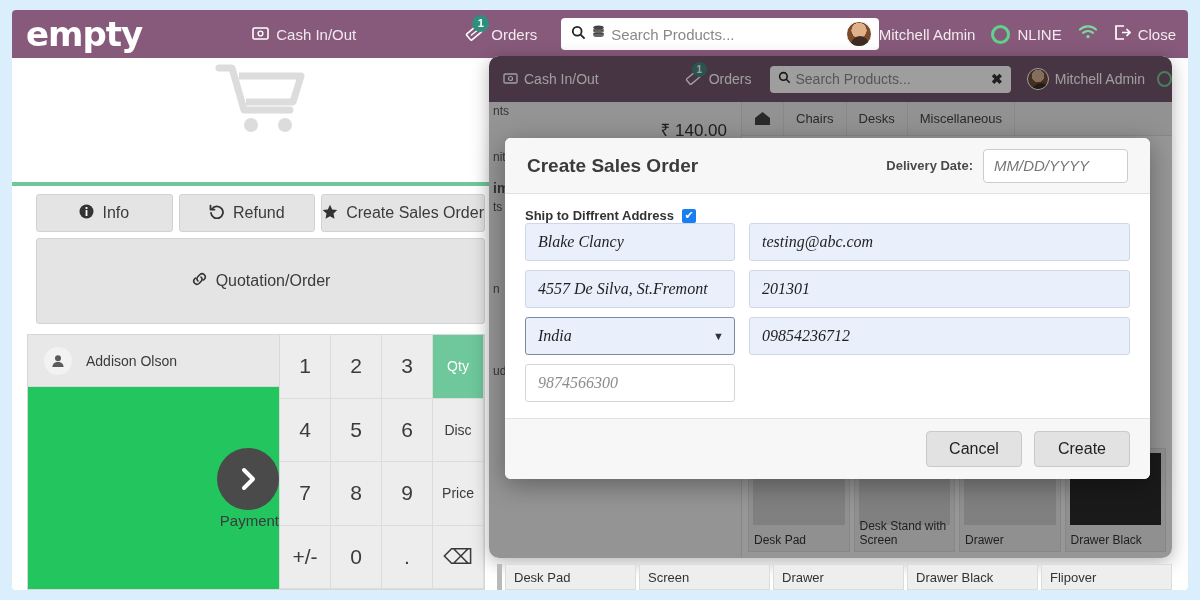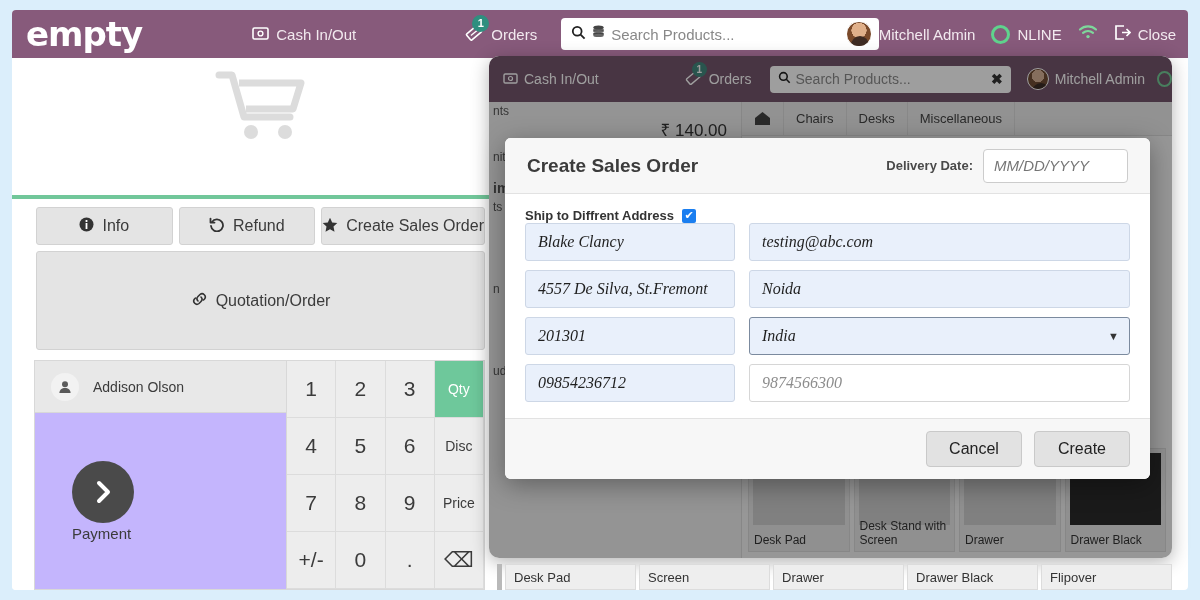--- a/index.html
+++ b/index.html
@@ -82,37 +82,37 @@
   .green-rule { height: 4px; background: #71c79a; }
   .btn-row { display: flex; gap: 6px; padding: 8px 24px 0 24px; }
   .pos-btn {
     background: #e4e4e4; border: 1px solid #d2d2d2; border-radius: 3px;
     height: 38px; display: flex; align-items: center; justify-content: center;
     gap: 8px; font-size: 16px; color: #3b3b3b; cursor: pointer; flex: 1;
     white-space: nowrap;
   }
   .btn-wide { margin: 6px 24px 0 24px; }
   .pad-wrap {
-    margin: 10px 24px 0 22px; border: 1px solid #d8d8d8;
-    display: flex; height: 230px; background: #c4b5fd;
+    margin: 10px 24px 0 15px; border: 1px solid #d8d8d8;
+    display: flex; height: 256px; background: #22c55e;
   }
   .pad-left { width: 252px; display: flex; flex-direction: column; border-right: 1px solid #d8d8d8;}
   .cust-row {
     height: 52px; display: flex; align-items: center; gap: 14px;
     padding-left: 16px; border-bottom: 1px solid #d8d8d8; background: #e8e8e8;
     cursor: pointer;
   }
   .cust-av {
     width: 28px; height: 28px; border-radius: 50%; background: #f2f2f2;
     display:flex; align-items:center; justify-content:center; font-size: 15px; color:#5a5a5a;
   }
   .cust-name { font-size: 14px; color: #3b3b3b; }
   .pay-cell {
-    flex: 1; display: flex; flex-direction: column; align-items: flex-start;
-    justify-content: center; gap: 2px; cursor: pointer; padding-left: 37px;
+    flex: 1; display: flex; flex-direction: column; align-items: flex-end;
+    justify-content: center; gap: 2px; cursor: pointer;
   }
   .pay-circle {
     width: 62px; height: 62px; border-radius: 50%; background: #4a4a4a;
     display: flex; align-items: center; justify-content: center;
     color: #fff; font-size: 30px;
   }
   .pay-label { font-size: 15px; color: #3b3b3b; }
   .numpad { flex: 1; display: grid; grid-template-columns: repeat(4,1fr); grid-template-rows: repeat(4,1fr); }
   .key {
     display: flex; align-items: center; justify-content: center;
@@ -515,21 +515,20 @@
     <div class="modal-body">
       <div class="chk-row">
         <span class="chk-label">Ship to Diffrent Address</span>
         <span class="chk">✔</span>
       </div>
 
       <div class="fgrid">
         <span class="fld">Blake Clancy</span>
         <span class="fld">testing@abc.com</span>
         <span class="fld">4557 De Silva, St.Fremont</span>
-        <span class="fld">Noida</span>
         <span class="fld">201301</span>
         <span class="fld sel">
           <span>India</span>
           <span class="caret">▼</span>
         </span>
         <span class="fld">09854236712</span>
         <span class="fld empty">9874566300</span>
       </div>
     </div>
 

